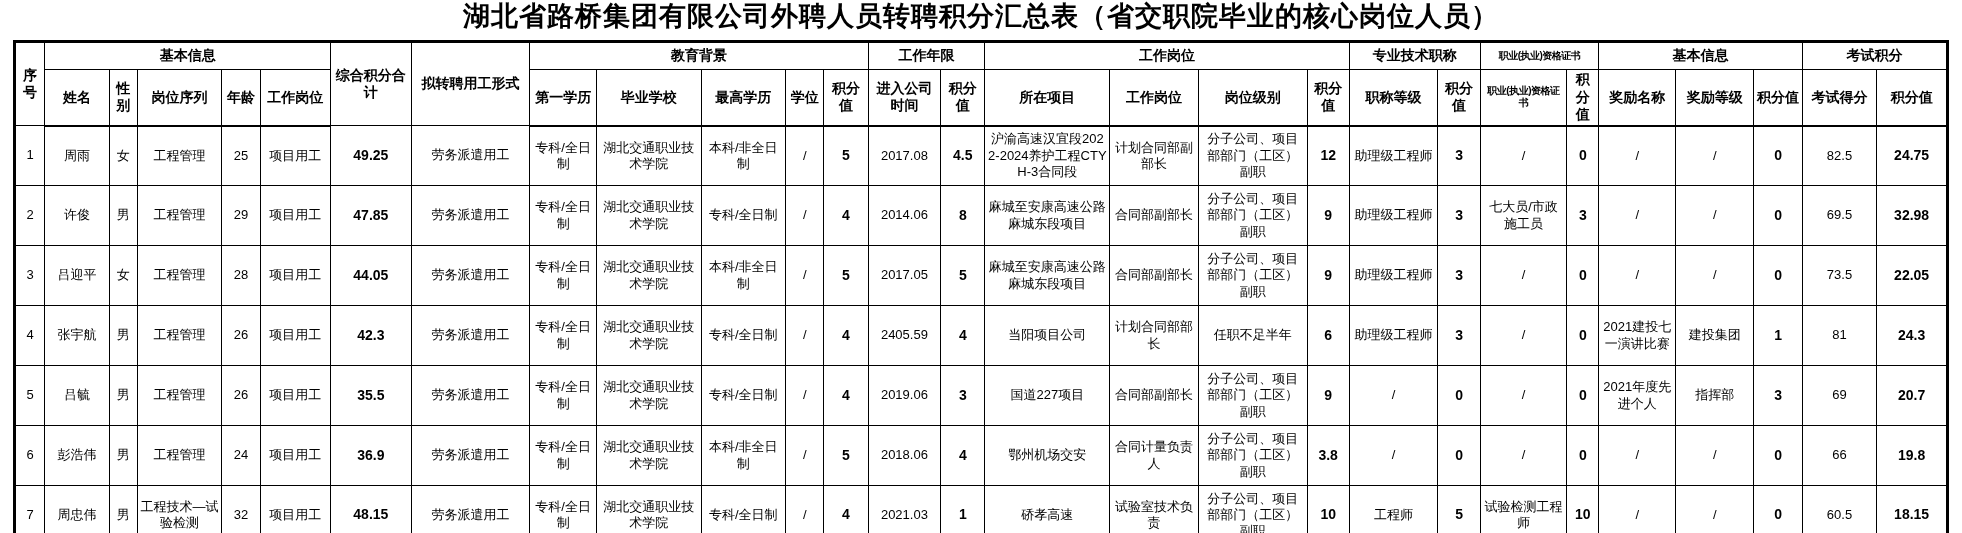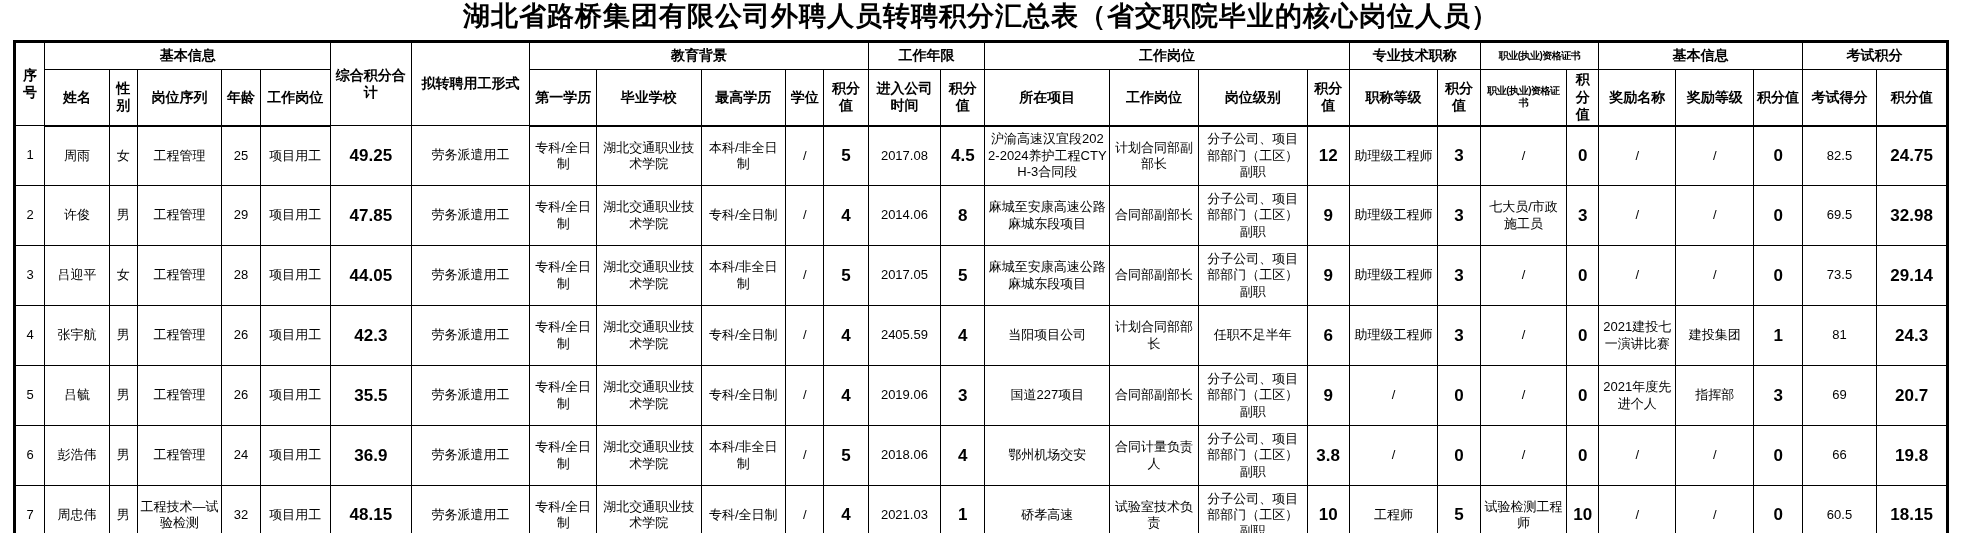--- a/index.html
+++ b/index.html
@@ -46,21 +46,21 @@
   .score-table thead th {
     font-weight: bold;
     font-size: 14px;
   }
   .score-table thead tr.group-row th { height: 28px; text-align: center; }
   .score-table thead tr.sub-row th { height: 46px; border-bottom: 2px solid #000; }
   .score-table thead th.small { font-size: 10px; letter-spacing: -0.5px; }
   .score-table tbody td { height: 60px; }
   .score-table tbody td.score {
     font-weight: bold;
-    font-size: 17px;
+    font-size: 14px;
   }
 </style>
 </head>
 <body>
 
 <div class="page">
   <div class="title">湖北省路桥集团有限公司外聘人员转聘积分汇总表（省交职院毕业的核心岗位人员）</div>
 
   <table class="score-table">
     <colgroup>
@@ -217,21 +217,21 @@
           <td>分子公司、项目部部门（工区）副职</td>
           <td class="score">9</td>
           <td>助理级工程师</td>
           <td class="score">3</td>
           <td>/</td>
           <td class="score">0</td>
           <td>/</td>
           <td>/</td>
           <td class="score">0</td>
           <td>73.5</td>
-          <td class="score">29.14</td>
+          <td class="score">22.05</td>
         </tr>
         <tr>
           <td>4</td>
           <td>张宇航</td>
           <td>男</td>
           <td>工程管理</td>
           <td>26</td>
           <td>项目用工</td>
           <td class="score">42.3</td>
           <td>劳务派遣用工</td>

